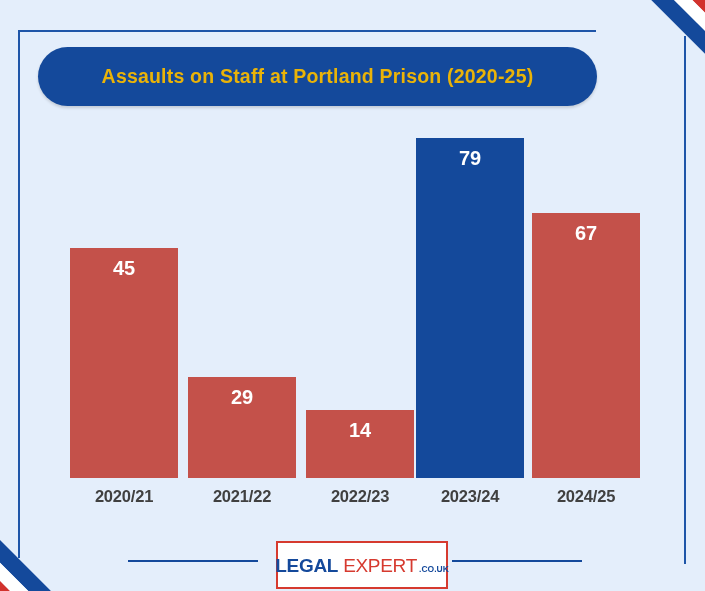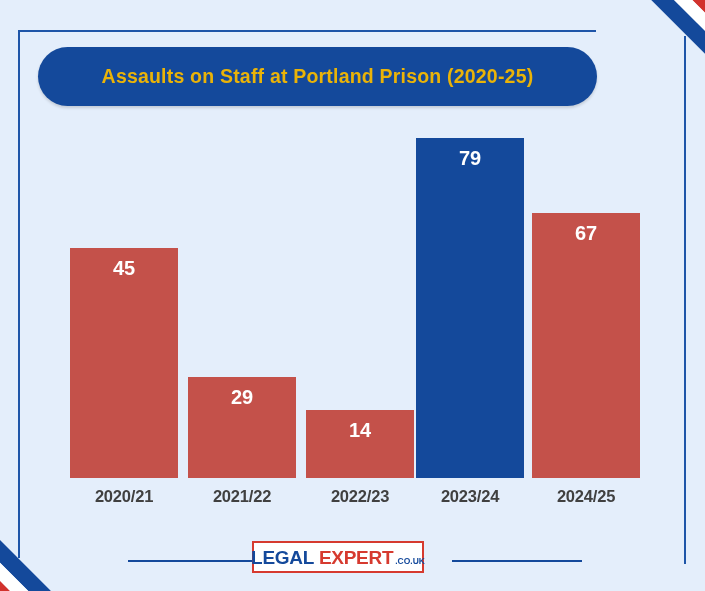--- a/index.html
+++ b/index.html
@@ -129,24 +129,24 @@
     position: absolute;
     top: 560px;
     height: 2px;
     background: #14499b;
   }
   #divider-left { left: 128px; width: 130px; }
   #divider-right { left: 452px; width: 130px; }
 
   #logo {
     position: absolute;
-    left: 252px;
+    left: 276px;
     top: 541px;
     width: 172px;
-    height: 32px;
+    height: 48px;
     background: #ffffff;
     border: 2px solid #d63a2f;
     box-sizing: border-box;
     display: flex;
     align-items: center;
     justify-content: center;
   }
   #logo-inner {
     display: flex;
     align-items: flex-end;
@@ -154,21 +154,21 @@
   }
   #logo-legal {
     color: #14499b;
     font-size: 19px;
     font-weight: bold;
     letter-spacing: -0.3px;
   }
   #logo-expert {
     color: #d63a2f;
     font-size: 19px;
-    font-weight: bold;
+    font-weight: normal;
     letter-spacing: -0.3px;
     margin-left: 5px;
   }
   #logo-couk {
     color: #14499b;
     font-size: 8.5px;
     font-weight: bold;
     margin-left: 2px;
     position: relative;
     top: -1px;

